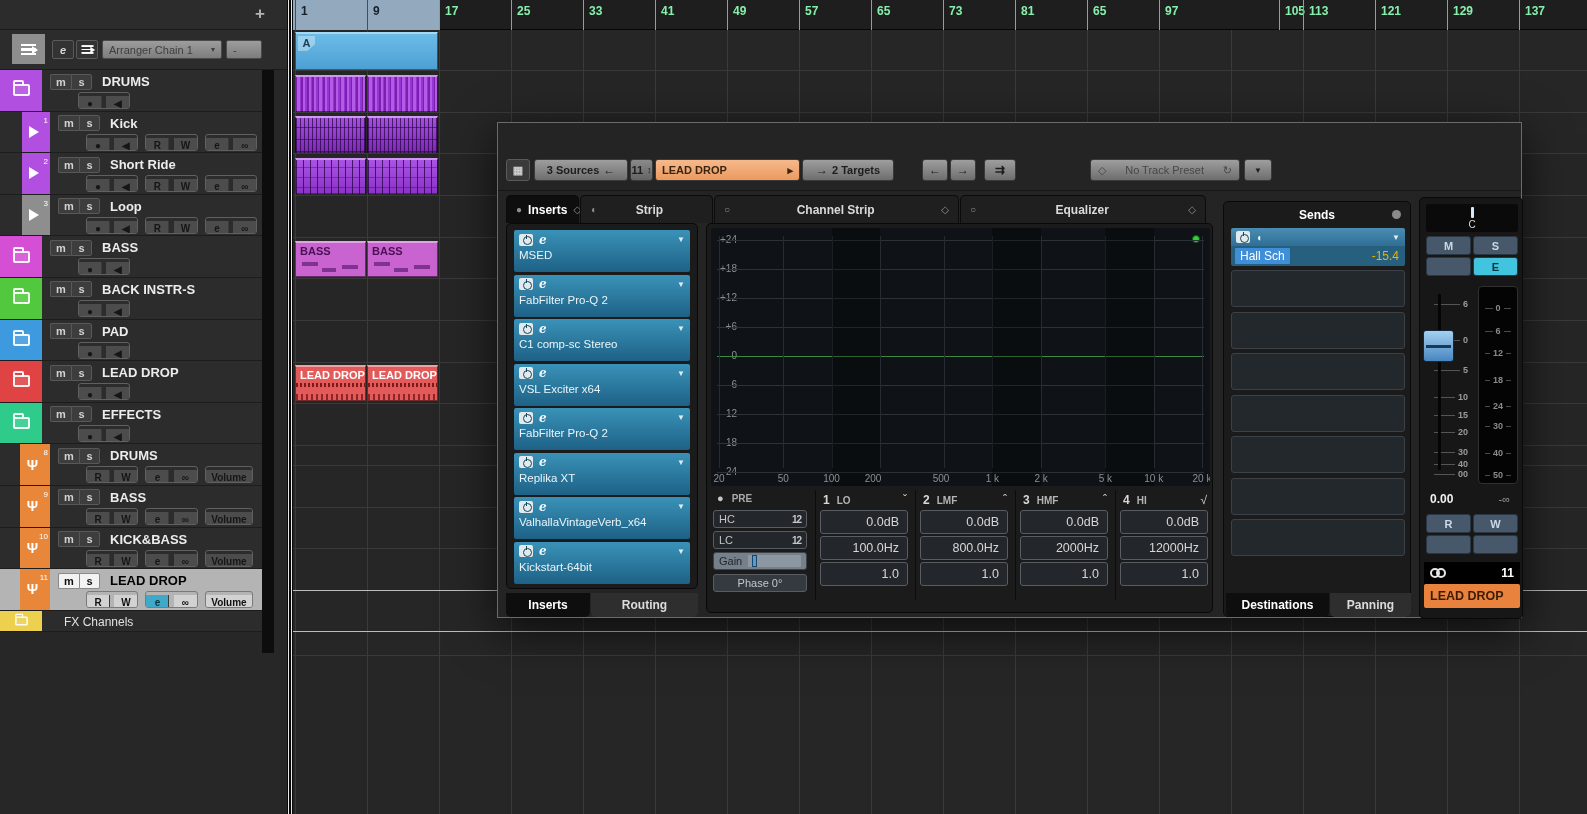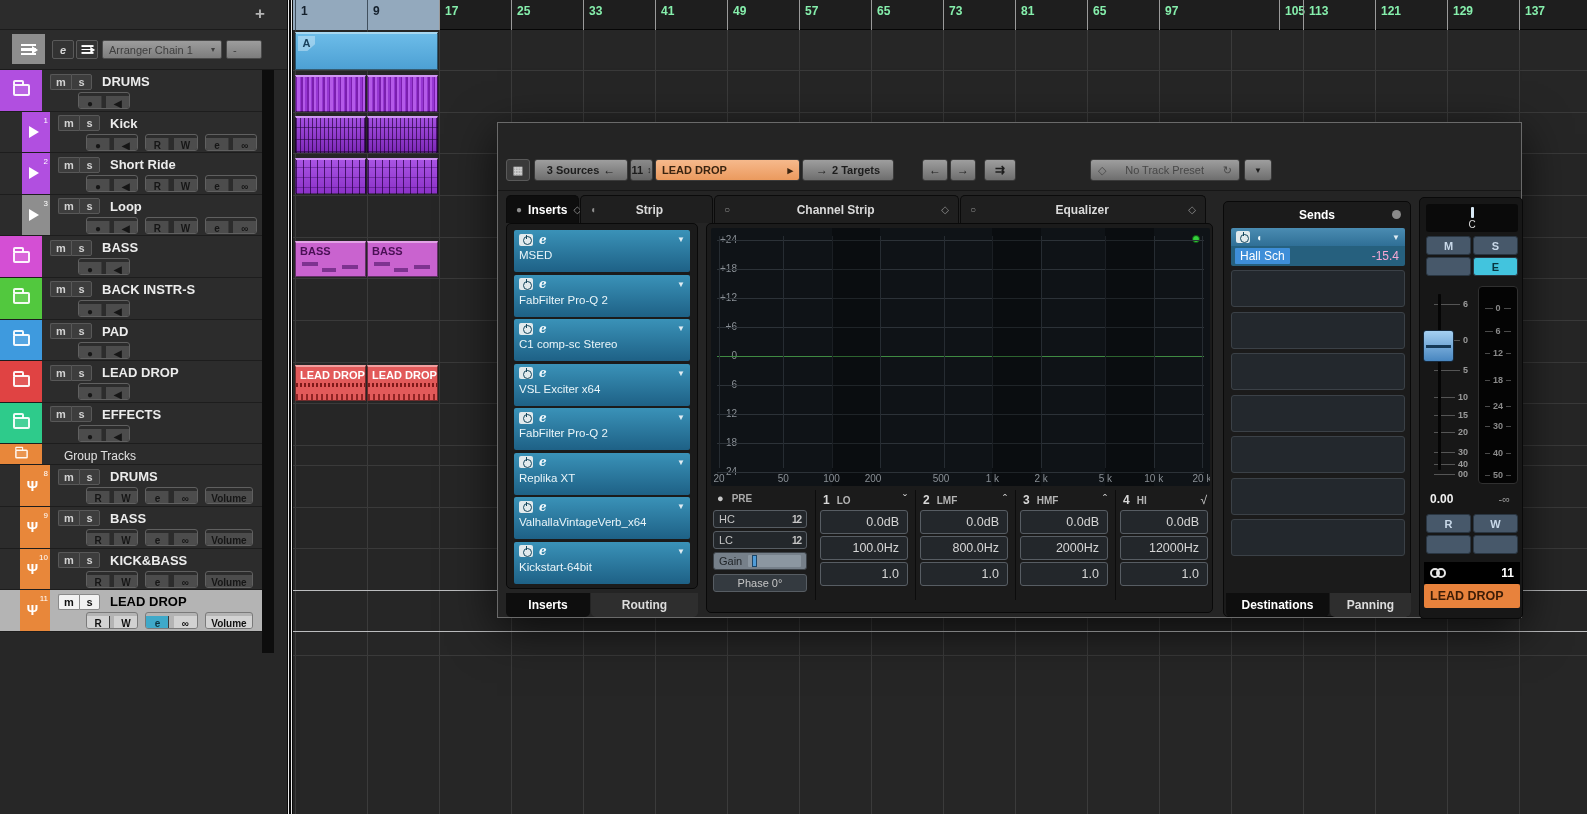--- a/index.html
+++ b/index.html
@@ -148,21 +148,21 @@
   .bcol { position:absolute; top:266px; height:110px; border-left:1px solid #0c0c0c; }
 
   #p-sends { left:725px; top:78px; width:188px; height:416px; }
   #sends-title { position:absolute; top:6px; left:0; right:0; text-align:center; color:#fff; font-weight:bold; font-size:12px; }
   #sends-dot { position:absolute; right:9px; top:8px; width:9px; height:9px; border-radius:50%; background:#8a8a8a; }
   #send1 { position:absolute; left:7px; top:26px; width:174px; height:38px; border-radius:2px; overflow:hidden; }
   #send1-top { height:18px; background:linear-gradient(#4a8cb2,#2f6f96); display:flex; align-items:center; gap:6px; padding:0 5px; }
   #send1-top .spk { color:#eef6fa; font-size:10px; }
   #send1-bot { height:20px; background:#26607e; display:flex; align-items:center; padding:0 4px; }
   #send1-name { background:#3e8ed8; color:#fff; font-size:12px; padding:1px 5px; border-radius:1px; }
-  #send1-val { margin-left:auto; color:#f9a8d4; font-size:12px; padding-right:2px; }
+  #send1-val { margin-left:auto; color:#eab308; font-size:12px; padding-right:2px; }
   #send-empties { position:absolute; left:7px; top:68px; width:174px; display:flex; flex-direction:column; gap:4.5px; }
   .send-empty { height:37px; background:#23282d; border:1px solid #3b4147; border-radius:3px; }
   #send-btabs .btab:nth-of-type(1){ left:728px; width:103px; top:470px; }
   #send-btabs .btab:nth-of-type(2){ left:832px; width:81px; top:470px; }
 
   #p-fader { left:921px; top:74px; width:104px; height:422px; background:#171717; }
   #pan-box { position:absolute; left:6px; top:6px; width:92px; height:28px; background:#0a0a0a; border-radius:3px; }
   #pan-line { position:absolute; left:50%; top:3px; width:3px; height:11px; margin-left:-1px; background:#d9e9f5; border-radius:1px; }
   #pan-val { position:absolute; left:0; right:0; top:15px; text-align:center; color:#d8d8d8; font-size:10px; }
   .fbtn { position:absolute; width:45px; height:19px; background:#47586a; border:1px solid #2a3642; border-radius:3px; color:#c9d9e9; font-weight:bold; font-size:11px; display:flex; align-items:center; justify-content:center; }
@@ -535,34 +535,20 @@
             </div>
             <div class="l2">
               <div class="pill pill-rec">
                 <span>●</span>
                 <span>◀</span>
               </div>
 
             </div>
           </div>
         </div>
-        <div class="row f k-label" style="--c: #e8873a;">
-          <div class="ttab">
-            <span class="fold"></span>
-
-            <span class="tnum"></span>
-          </div>
-          <div class="trest">
-            <div class="l1">
-
-              <span class="tname">Group Tracks</span>
-            </div>
-
-          </div>
-        </div>
         <div class="row g r2rw r2elink r2vol k-group" style="--c: #e8873a;">
           <div class="ttab">
 
             <span class="grp">Ψ</span>
             <span class="tnum">8</span>
           </div>
           <div class="trest">
             <div class="l1">
               <div class="ms">
                 <span>m</span>
@@ -667,20 +653,34 @@
                 <span>W</span>
               </div>
               <div class="pill pill-elink">
                 <span class="e-b">e</span>
                 <span>∞</span>
               </div>
               <div class="pill pill-vol">
                 <span>Volume</span>
               </div>
             </div>
+          </div>
+        </div>
+        <div class="row f k-label" style="--c: #ecd04e;">
+          <div class="ttab">
+            <span class="fold"></span>
+
+            <span class="tnum"></span>
+          </div>
+          <div class="trest">
+            <div class="l1">
+
+              <span class="tname">FX Channels</span>
+            </div>
+
           </div>
         </div>
     </div>
   </div>
 
   <div id="chwin">
     <div id="ch-toolbar">
       <div class="tbtn tbtn-dark" style="left:8px;width:24px">
           <span>▦</span>
         </div>

